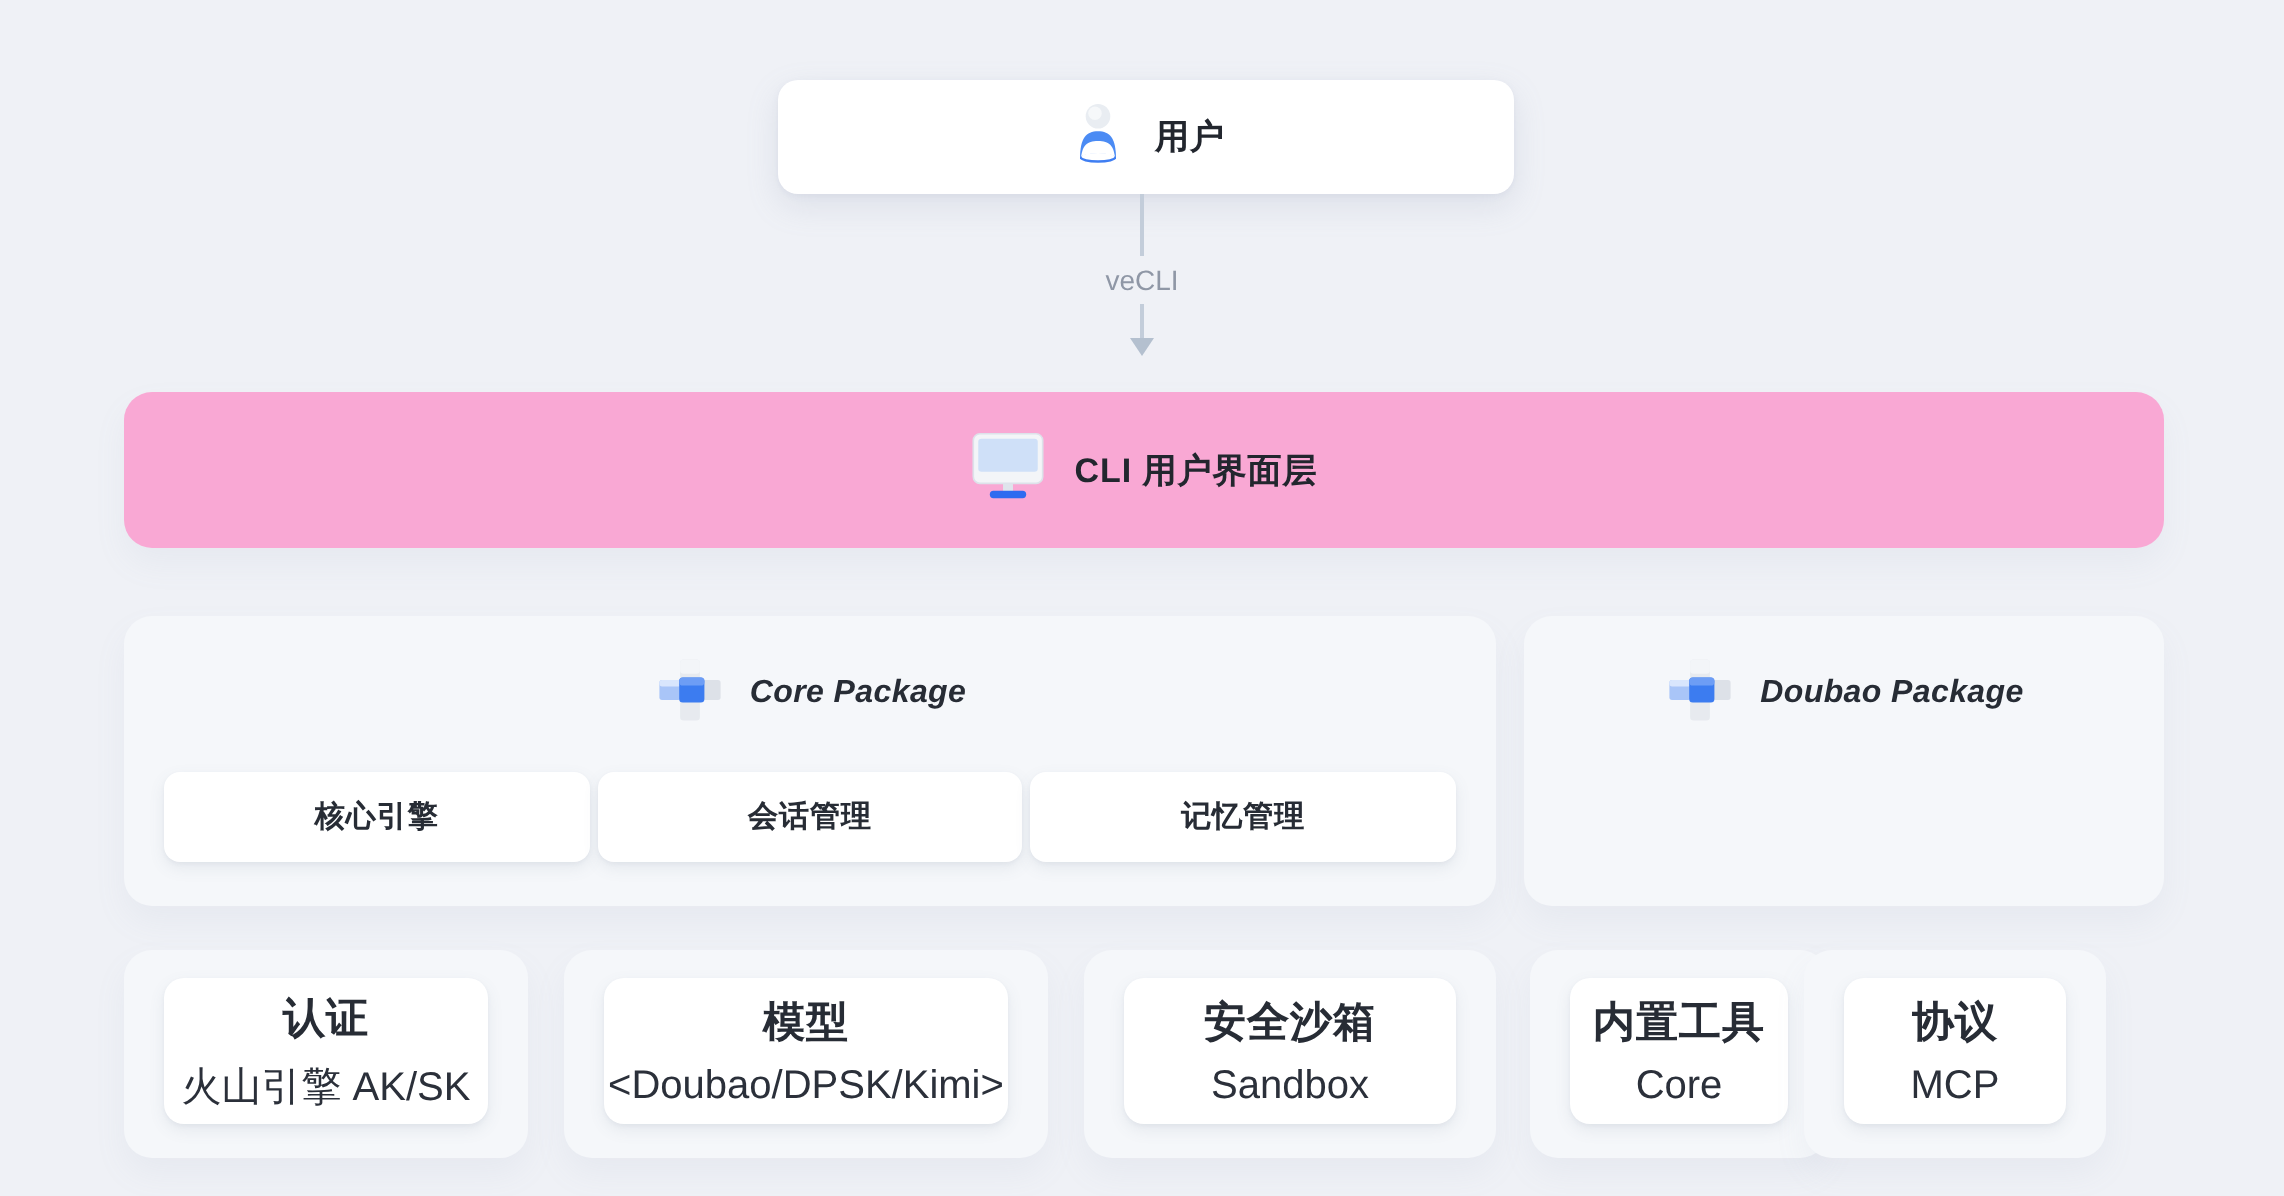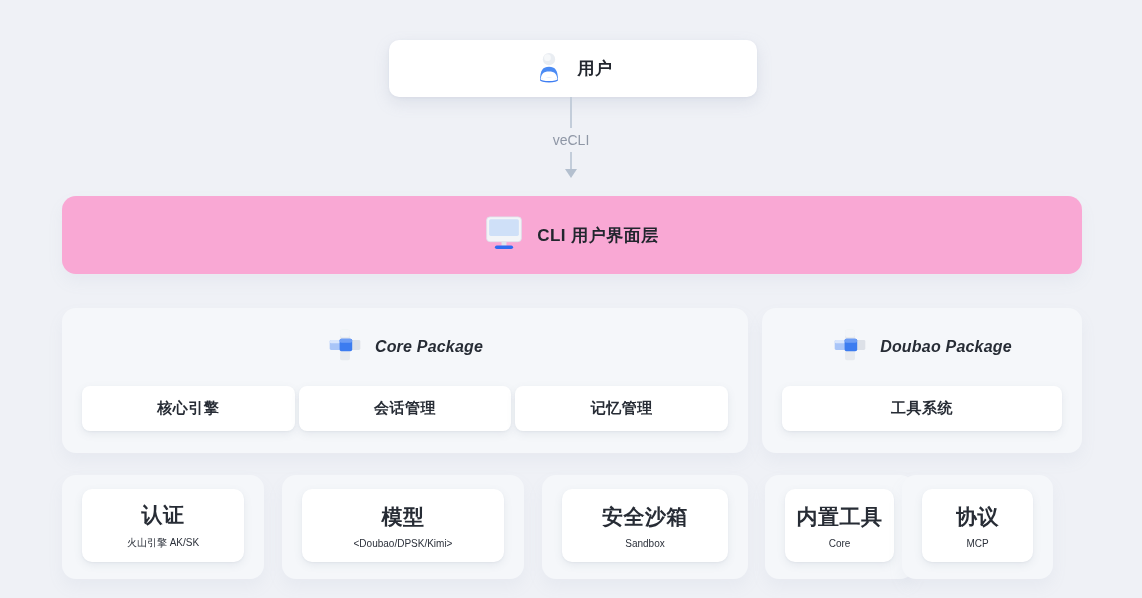--- a/index.html
+++ b/index.html
@@ -104,21 +104,21 @@
   .sp-4 { left: 765px; width: 149px; }
   .sp-5 { left: 902px; width: 151px; }
   .service-card {
     width: 100%; height: 73px;
     background: #ffffff; border-radius: 10px;
     box-shadow: 0 3px 8px rgba(90,105,130,0.10), 0 1px 2px rgba(90,105,130,0.06);
     display: flex; flex-direction: column; align-items: center; justify-content: center;
     gap: 7px;
   }
   .service-title { font-size: 21px; font-weight: 700; color: #272c35; letter-spacing: 0.5px; }
-  .service-sub   { font-size: 10px; font-weight: 400; color: #2b303a; }
+  .service-sub   { font-size: 20px; font-weight: 400; color: #2b303a; }
 
   .icon { display: block; flex: 0 0 auto; }
 </style>
 </head>
 <body>
 
 <div class="page">
 
   <div class="user-node">
     <span class="icon">
@@ -184,23 +184,20 @@
           <rect x="14.5" y="3" width="11" height="8" rx="2" fill="#f3f5f8"></rect>
           <rect x="3" y="14.5" width="12" height="11" rx="1.5" fill="#a9c5f8"></rect>
           <rect x="3" y="14.5" width="12" height="3.5" rx="1.5" fill="#d9e6fd"></rect>
           <rect x="25" y="14.5" width="12" height="11" rx="1.5" fill="#dde1e8"></rect>
           <rect x="14" y="13" width="14" height="14" rx="2" fill="#3c7cf0"></rect>
           <rect x="14" y="13" width="14" height="4.5" rx="2" fill="#6d9df5"></rect>
         </svg>
       </span>
       <span class="panel-title">Doubao Package</span>
     </div>
-    <div class="module-row">
-      <div class="module-card">工具系统</div>
-    </div>
   </div>
 
   <div class="service-panel sp-1">
     <div class="service-card">
       <div class="service-title">认证</div>
       <div class="service-sub">火山引擎 AK/SK</div>
     </div>
   </div>
 
   <div class="service-panel sp-2">

